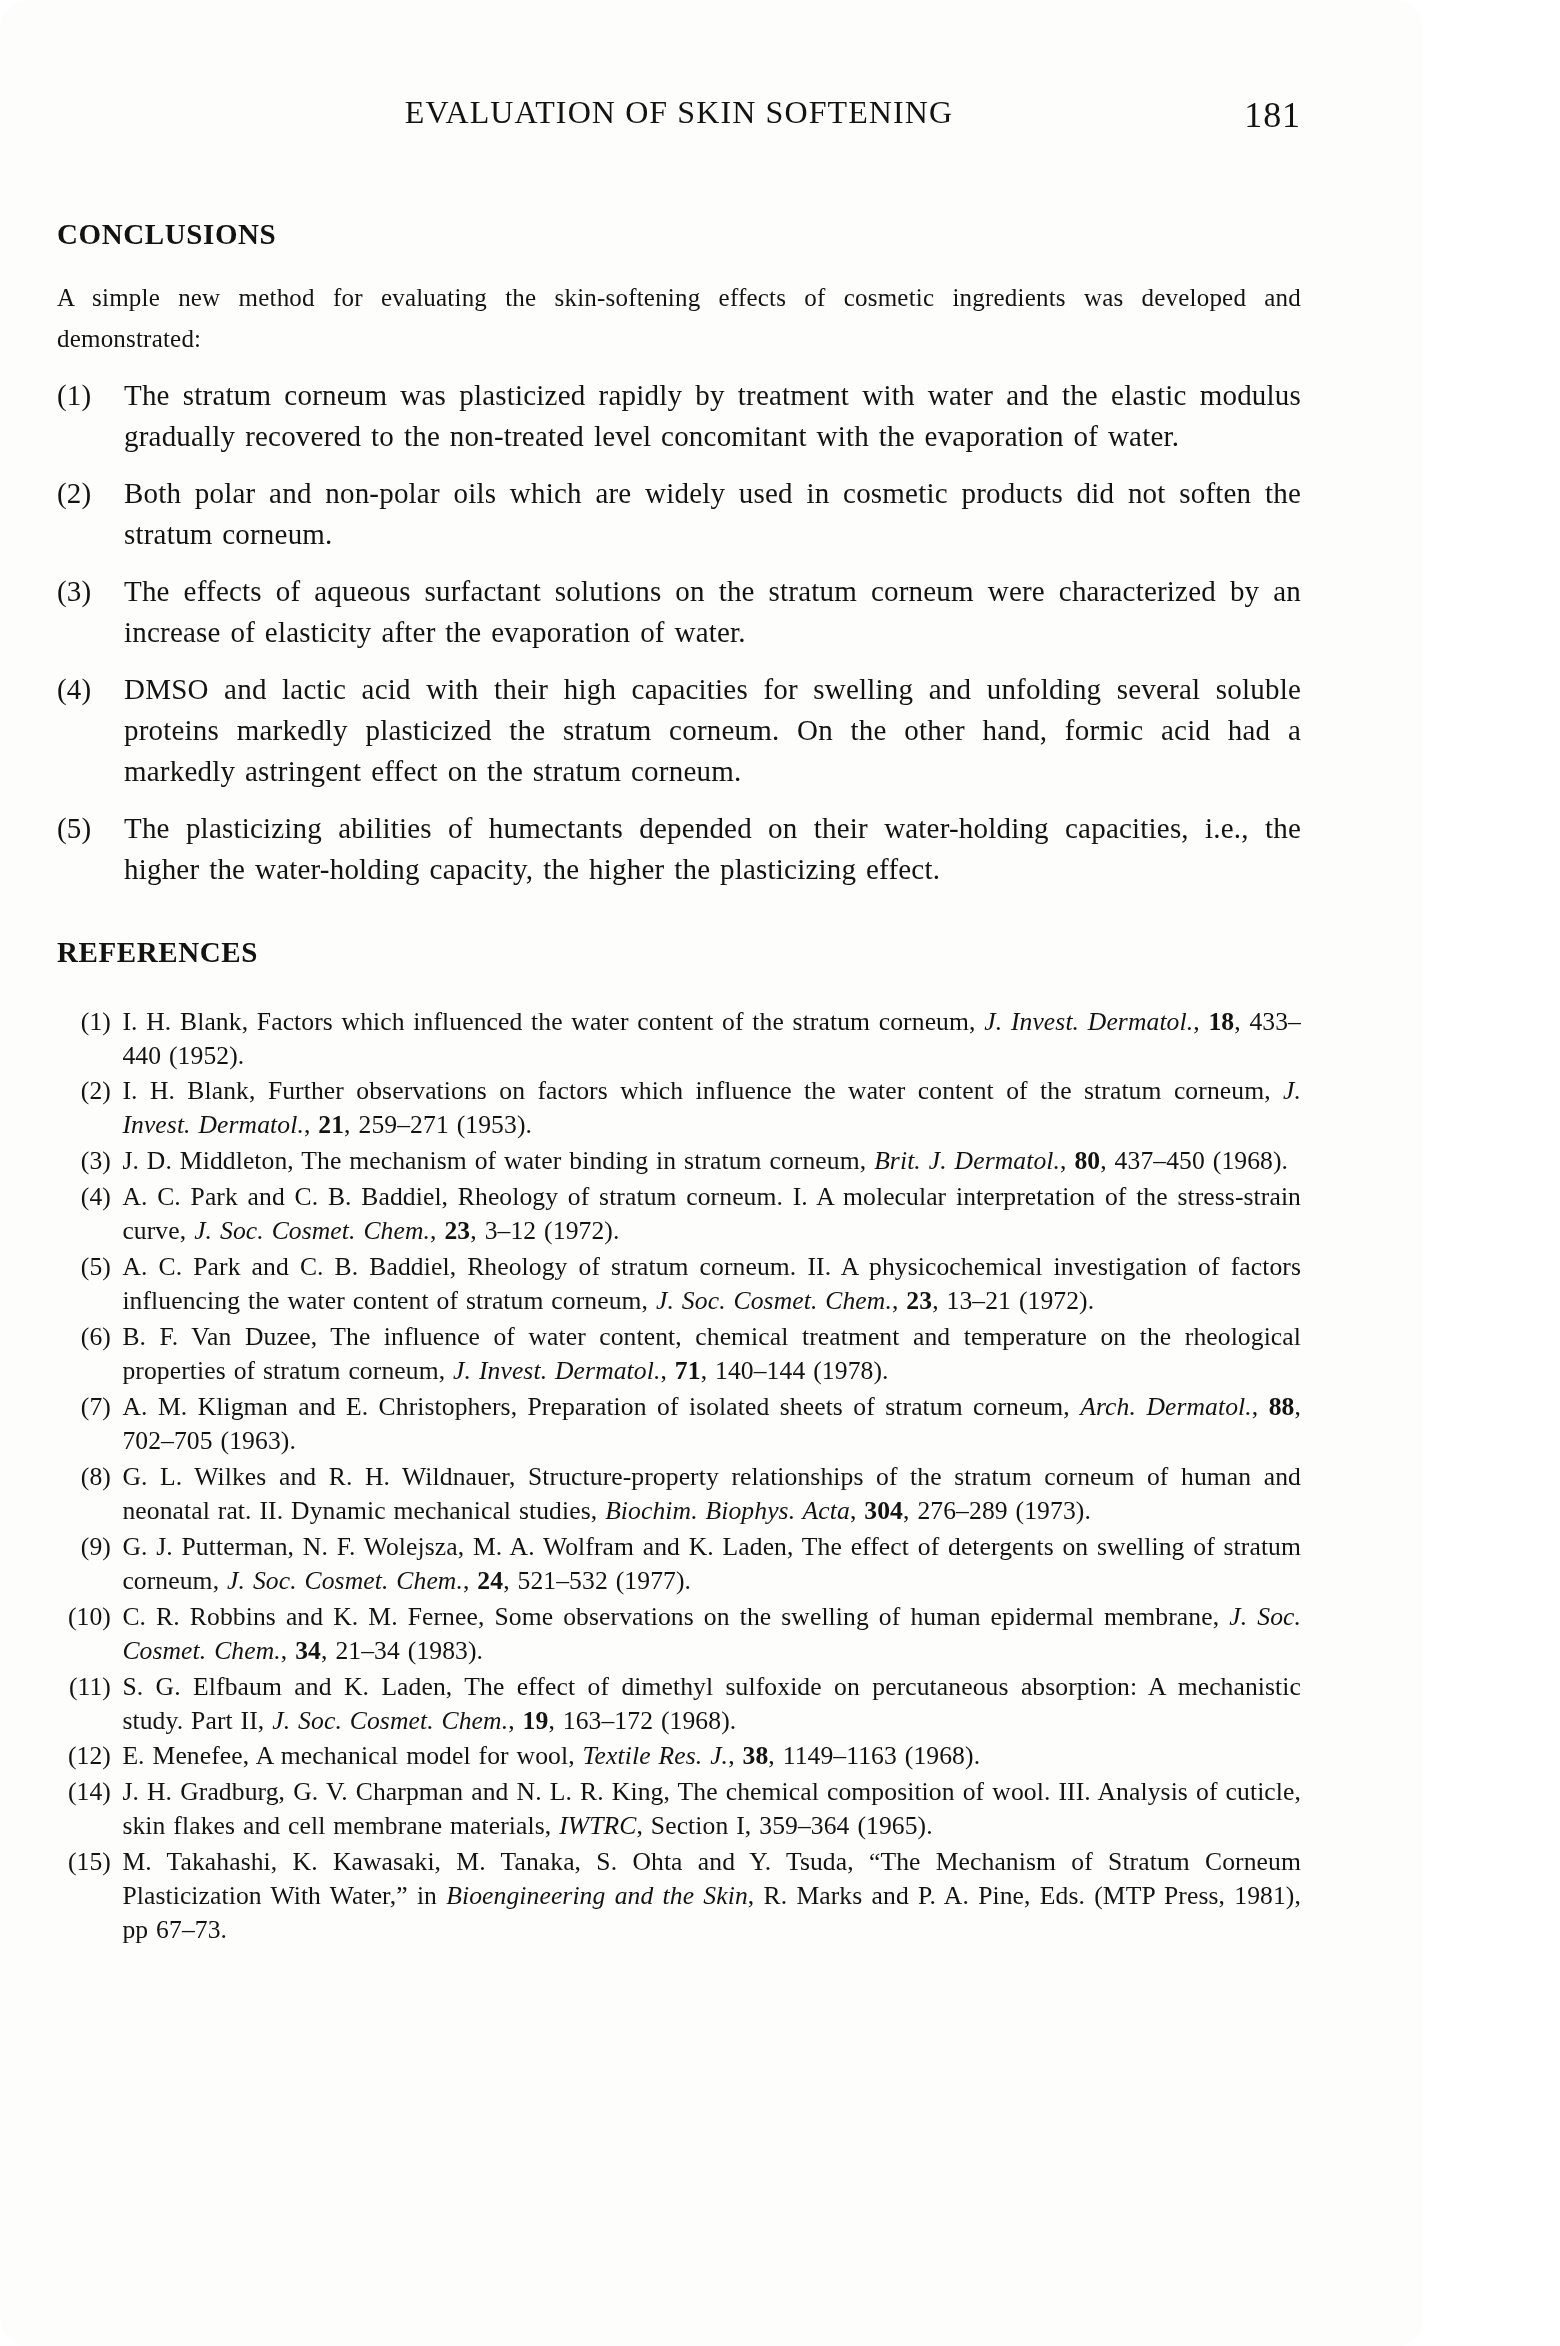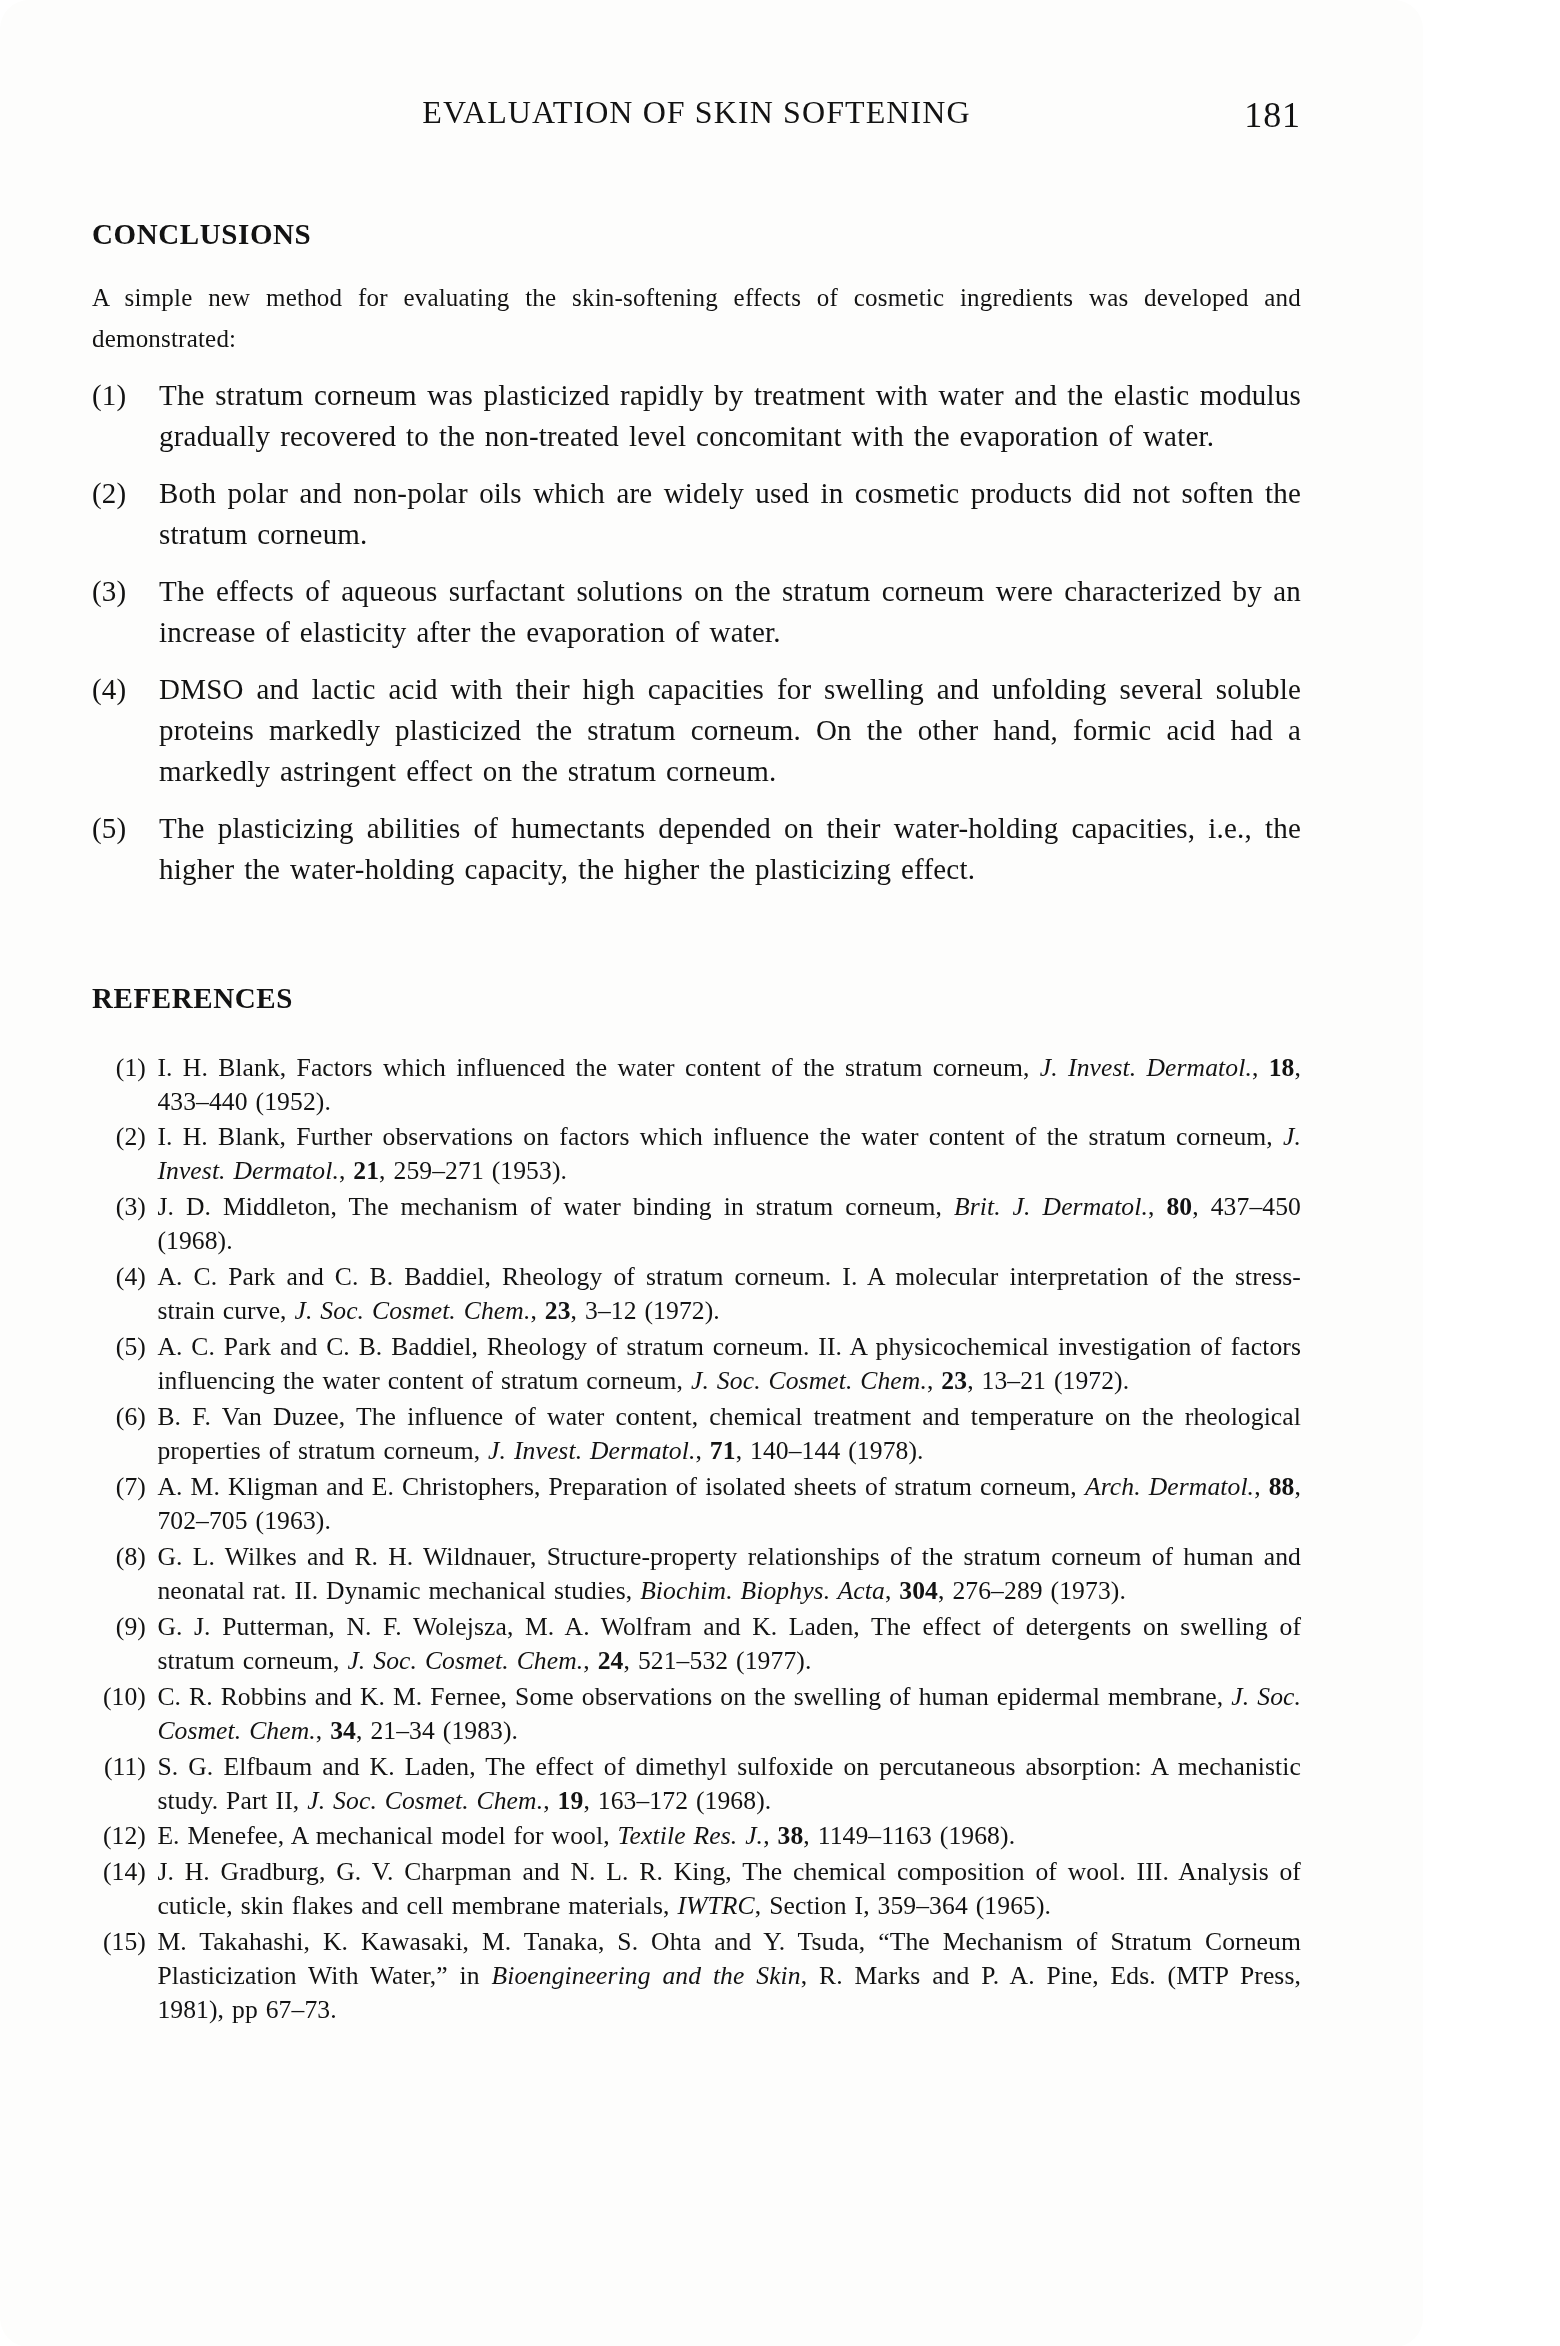--- a/index.html
+++ b/index.html
@@ -4,21 +4,21 @@
 <style>
   html, body { margin: 0; padding: 0; background: #ffffff; }
   .page {
     position: relative;
     width: 1423px;
     height: 2347px;
     box-sizing: border-box;
     background: var(--paper, #fdfdfc);
     color: var(--ink, #131313);
     font-family: "Liberation Serif", "DejaVu Serif", serif;
-    padding: 0 122px 0 92px;
+    padding: 0 122px 0 57px;
     overflow: hidden;
     border-radius: 29px;
   }
   header.page-head {
     position: relative;
     padding-top: 94px;
     height: 42px;
   }
   .running-title {
     text-align: center;
@@ -52,21 +52,21 @@
   .item {
     display: flex;
     margin-top: 16px;
     font-size: 29px;
     line-height: 41px;
     letter-spacing: 0.2px;
     word-spacing: 2.4px;
   }
   .item .num { flex: 0 0 67px; }
   .item .body { flex: 1; text-align: justify; }
-  #references-heading { margin-top: 92px; }
+  #references-heading { margin-top: 46px; }
   .list.refs { margin-top: 36px; }
   .refs .item {
     font-size: 25.6px;
     line-height: 34px;
     margin-top: 1.9px;
     letter-spacing: 0.1px;
     word-spacing: 1.4px;
   }
   .refs .num {
     flex: 0 0 54px;

